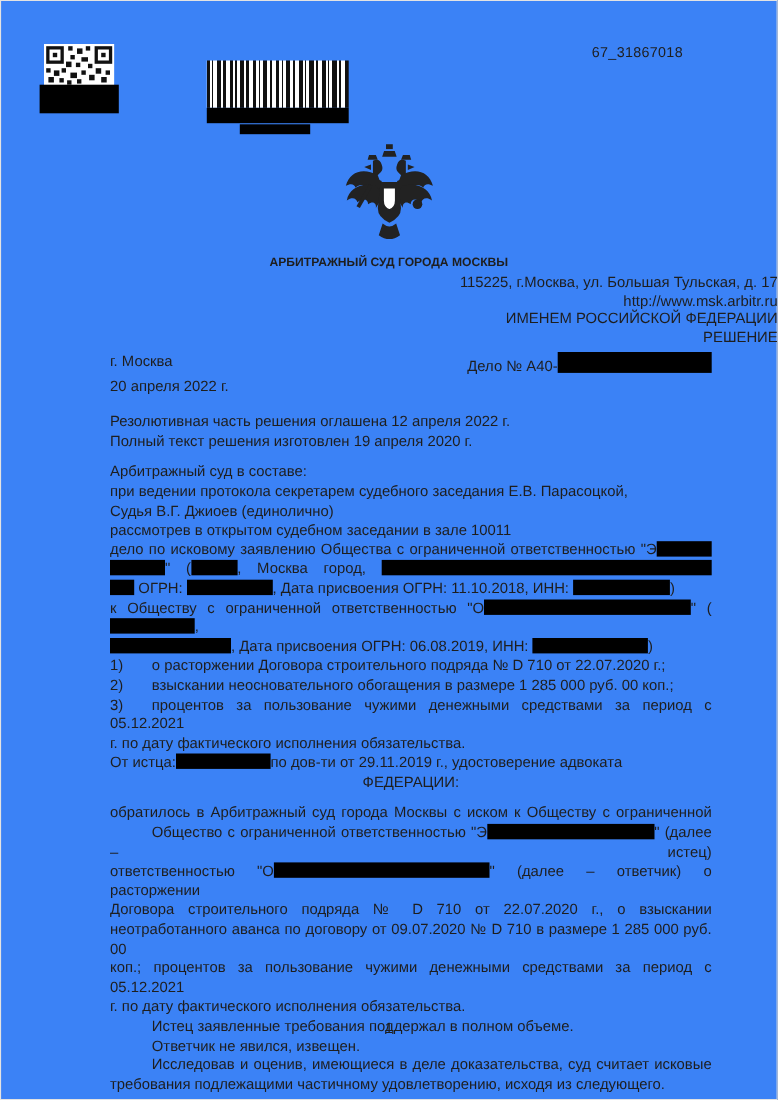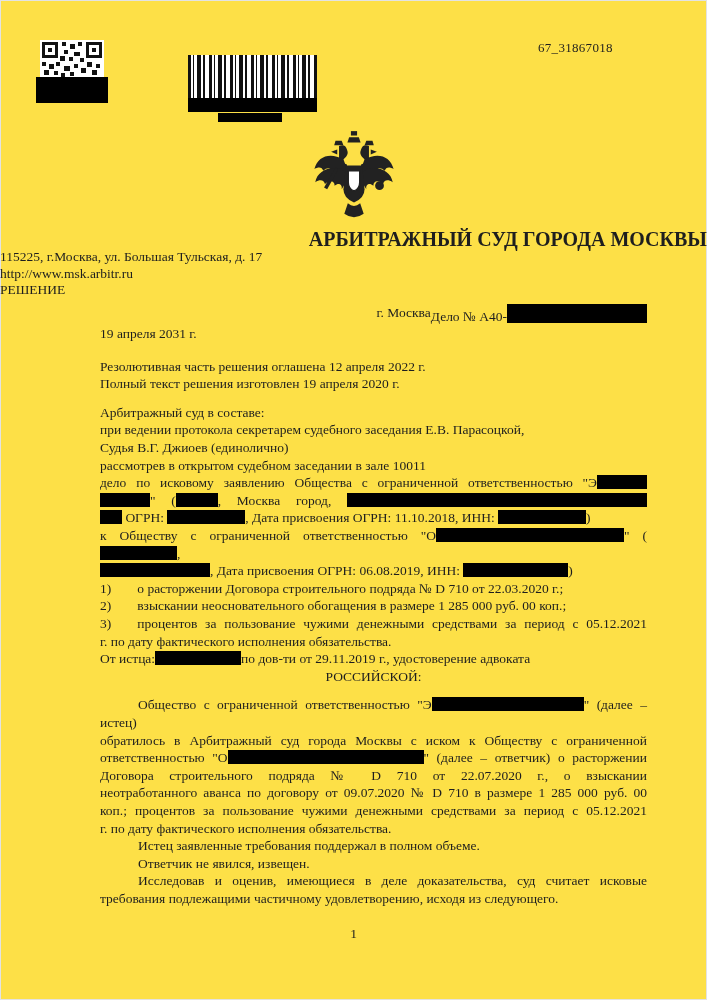--- a/index.html
+++ b/index.html
@@ -1,48 +1,48 @@
 <!DOCTYPE html>
 <html lang="ru"><head>
 <meta charset="utf-8">
 <style>
   html,body{margin:0;padding:0;background:#9a9a9a;}
   .page{
     position:relative;
     width:707px;height:1000px;
     margin:0 auto;
-    background:#fde047;
+    background:#3b82f6;
     overflow:hidden;
     box-shadow:inset 0 0 0 1px #e3e3e3;
-    font-family:Liberation Serif, serif;
+    font-family:Liberation Sans, sans-serif;
     color:#1e1e1e;
   }
   
   .qr{position:absolute;left:40px;top:40px;width:64px;height:62px;}
   .qr svg{display:block;}
   .qr-redact{position:absolute;left:-4px;top:37px;width:72px;height:26px;background:#000;}
   .barcode{position:absolute;left:188px;top:55px;width:129px;height:57px;}
   .bars{height:43px;background:repeating-linear-gradient(90deg,#111 0 3px,#fff 3px 5px,#111 5px 6px,#fff 6px 9px,#111 9px 13px,#fff 13px 15px,#111 15px 17px,#fff 17px 21px);}
   .bc-block{height:14px;background:#000;}
   .bc-sub{position:absolute;left:218px;top:113px;width:64px;height:9px;background:#000;}
   .docnum{position:absolute;left:538px;top:40px;font-size:13px;letter-spacing:.3px;}
   
   .content{position:absolute;top:130px;left:0;width:100%;}
   .crest{display:block;margin:0 auto;}
-  .h-court{text-align:right;font-weight:bold;font-size:20px;margin-top:7px;line-height:20px;}
-  .h-line{text-align:left;font-size:13.5px;line-height:16.5px;}
+  .h-court{text-align:center;font-weight:bold;font-size:11px;margin-top:7px;line-height:20px;}
+  .h-line{text-align:right;font-size:13.5px;line-height:16.5px;}
   
   .body{margin-top:5px;padding:0 60px 0 100px;}
   .ln{font-size:13.5px;line-height:17.6px;min-height:17.6px;text-align:left;}
   .ln.j{text-align:justify;text-align-last:justify;}
   .ln.c{text-align:center;}
   .ln.ind{text-indent:38px;}
   .ln.blank{height:15px;min-height:15px;}
   .ln.blank.sm{height:11px;min-height:11px;}
-  .ln.row{display:flex;justify-content:flex-end;}
+  .ln.row{display:flex;justify-content:space-between;}
   .grp{white-space:nowrap;}
   .rd{display:inline-block;height:14px;background:#000;vertical-align:-2px;}
   .gap{display:inline-block;}
   .pageno{position:absolute;bottom:58px;left:0;width:100%;text-align:center;font-size:13.5px;}
 </style>
 </head>
 <body>
 
 <div class="page">
 
@@ -110,50 +110,51 @@
         <path d="M43 83 q7 6 14 0 l4 12 q-11 8 -22 0 z"></path>
         <path d="M29 42 l-13 23 3.5 2 12.5 -22 z"></path>
         <circle cx="79" cy="63" r="5"></circle>
       </g>
       <path d="M43.5 46 h13 v13 q0 7.5 -6.5 10 q-6.5 -2.5 -6.5 -10 z" fill="#fff" stroke="#222" stroke-width="1.6"></path>
     </svg>
 
     <div class="h-court">АРБИТРАЖНЫЙ СУД ГОРОДА МОСКВЫ</div>
     <div class="h-line">115225, г.Москва, ул. Большая Тульская, д. 17</div>
     <div class="h-line">http://www.msk.arbitr.ru</div>
+    <div class="h-line">ИМЕНЕМ РОССИЙСКОЙ ФЕДЕРАЦИИ</div>
     <div class="h-line">РЕШЕНИЕ</div>
 
     <div class="body">
         <div class="ln row">
           <span class="grp"><span>г. Москва</span></span>
           <span class="grp"><span>Дело № А40-</span><span class="rd" style="width: 140px; height: 19px;"></span></span>
         </div>
-        <div class="ln"><span>19 апреля 2031 г.</span></div>
+        <div class="ln"><span>20 апреля 2022 г.</span></div>
         <div class="ln blank"></div>
         <div class="ln"><span>Резолютивная часть решения оглашена 12 апреля 2022 г.</span></div>
         <div class="ln"><span>Полный текст решения изготовлен 19 апреля 2020 г.</span></div>
         <div class="ln blank sm"></div>
         <div class="ln"><span>Арбитражный суд в составе:</span></div>
         <div class="ln"><span>при ведении протокола секретарем судебного заседания Е.В. Парасоцкой,</span></div>
         <div class="ln"><span>Судья В.Г. Джиоев (единолично)</span></div>
         <div class="ln"><span>рассмотрев в открытом судебном заседании в зале 10011</span></div>
         <div class="ln j"><span>дело по исковому заявлению Общества с ограниченной ответственностью "Э</span><span class="rd" style="width: 50px;"></span></div>
         <div class="ln j"><span class="rd" style="width: 50px;"></span><span>" (</span><span class="rd" style="width: 42px;"></span><span>, Москва город,&nbsp;</span><span class="rd" style="width: 300px;"></span></div>
         <div class="ln"><span class="rd" style="width: 22px;"></span><span>&nbsp;ОГРН:&nbsp;</span><span class="rd" style="width: 78px;"></span><span>, Дата присвоения ОГРН: 11.10.2018, ИНН:&nbsp;</span><span class="rd" style="width: 88px;"></span><span>)</span></div>
         <div class="ln j"><span>к Обществу с ограниченной ответственностью "О</span><span class="rd" style="width: 188px;"></span><span>"&nbsp;(</span><span class="rd" style="width: 77px;"></span><span>,</span></div>
         <div class="ln"><span class="rd" style="width: 110px;"></span><span>, Дата присвоения ОГРН: 06.08.2019, ИНН:&nbsp;</span><span class="rd" style="width: 105px;"></span><span>)</span></div>
-        <div class="ln"><span>1)</span><span class="gap" style="width: 26px;"></span><span>о расторжении Договора строительного подряда № D 710 от 22.03.2020 г.;</span></div>
+        <div class="ln"><span>1)</span><span class="gap" style="width: 26px;"></span><span>о расторжении Договора строительного подряда № D 710 от 22.07.2020 г.;</span></div>
         <div class="ln"><span>2)</span><span class="gap" style="width: 26px;"></span><span>взыскании неосновательного обогащения в размере 1 285 000 руб. 00 коп.;</span></div>
         <div class="ln j"><span>3)</span><span class="gap" style="width: 26px;"></span><span>процентов за пользование чужими денежными средствами за период с 05.12.2021</span></div>
         <div class="ln"><span>г. по дату фактического исполнения обязательства.</span></div>
         <div class="ln"><span>От истца:</span><span class="rd" style="width: 86px;"></span><span>по дов-ти от 29.11.2019 г., удостоверение адвоката</span></div>
-        <div class="ln c"><span>РОССИЙСКОЙ:</span></div>
+        <div class="ln c"><span>ФЕДЕРАЦИИ:</span></div>
         <div class="ln blank sm"></div>
+        <div class="ln j"><span>обратилось в Арбитражный суд города Москвы с иском к Обществу с ограниченной</span></div>
         <div class="ln j ind"><span>Общество с ограниченной ответственностью "Э</span><span class="rd" style="width: 152px;"></span><span>" (далее – истец)</span></div>
-        <div class="ln j"><span>обратилось в Арбитражный суд города Москвы с иском к Обществу с ограниченной</span></div>
         <div class="ln j"><span>ответственностью "О</span><span class="rd" style="width: 196px;"></span><span>" (далее – ответчик) о расторжении</span></div>
         <div class="ln j"><span>Договора строительного подряда № D 710 от 22.07.2020 г., о взыскании</span></div>
         <div class="ln j"><span>неотработанного аванса по договору от 09.07.2020 № D 710 в размере 1 285 000 руб. 00</span></div>
         <div class="ln j"><span>коп.; процентов за пользование чужими денежными средствами за период с 05.12.2021</span></div>
         <div class="ln"><span>г. по дату фактического исполнения обязательства.</span></div>
         <div class="ln ind"><span>Истец заявленные требования поддержал в полном объеме.</span></div>
         <div class="ln ind"><span>Ответчик не явился, извещен.</span></div>
         <div class="ln j ind"><span>Исследовав и оценив, имеющиеся в деле доказательства, суд считает исковые</span></div>
         <div class="ln"><span>требования подлежащими частичному удовлетворению, исходя из следующего.</span></div>
       </div>

